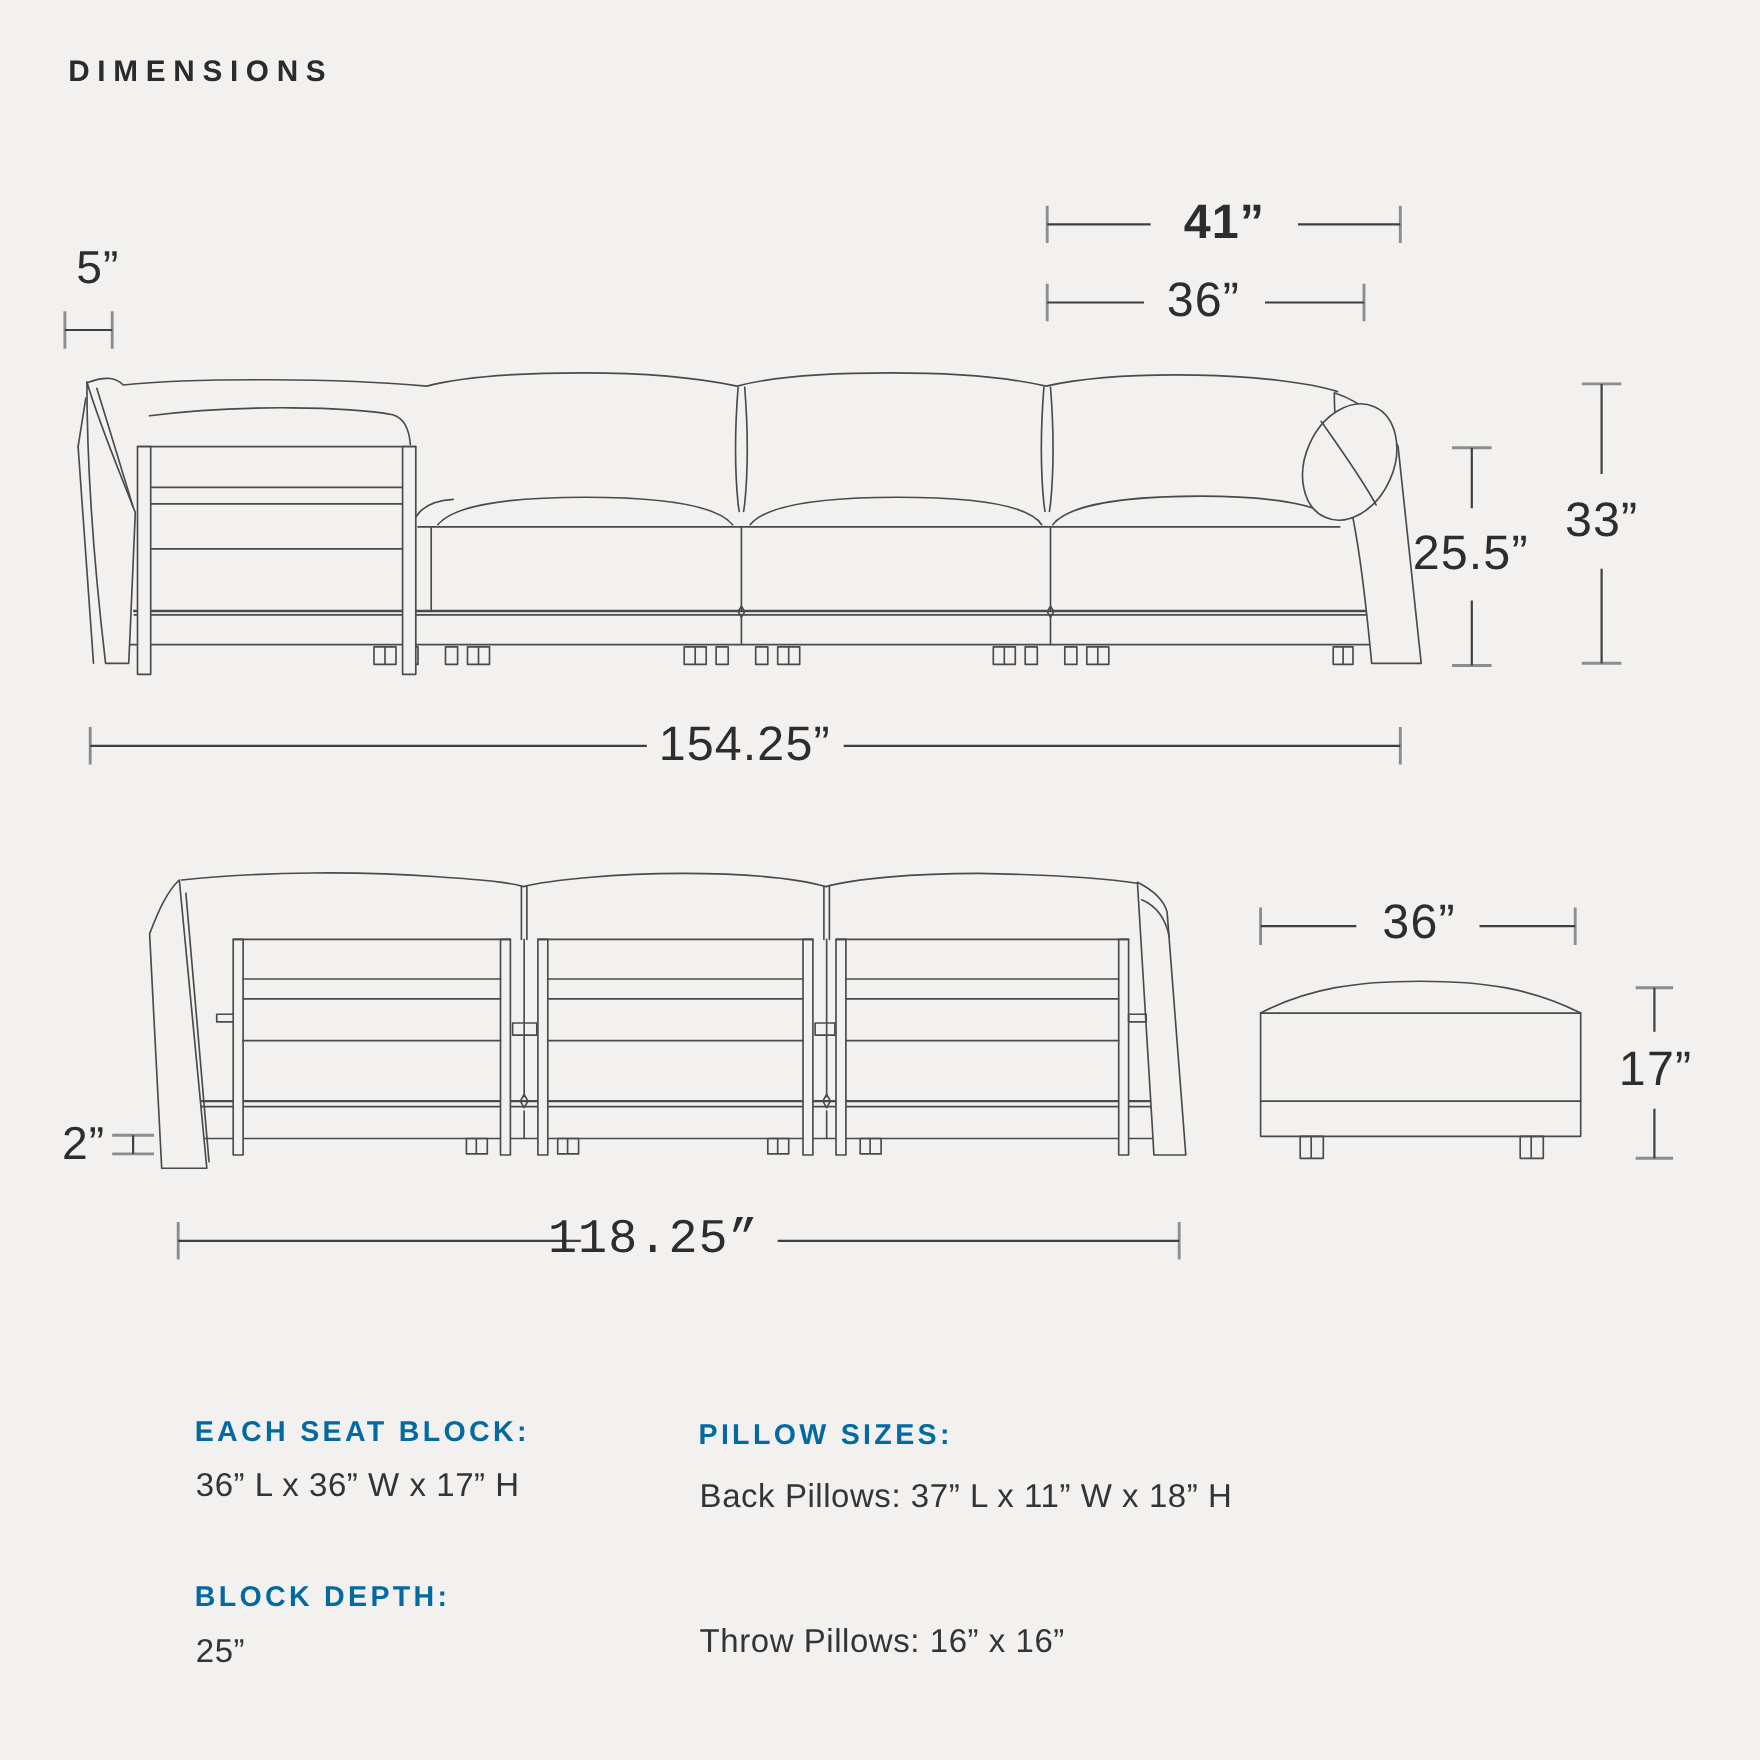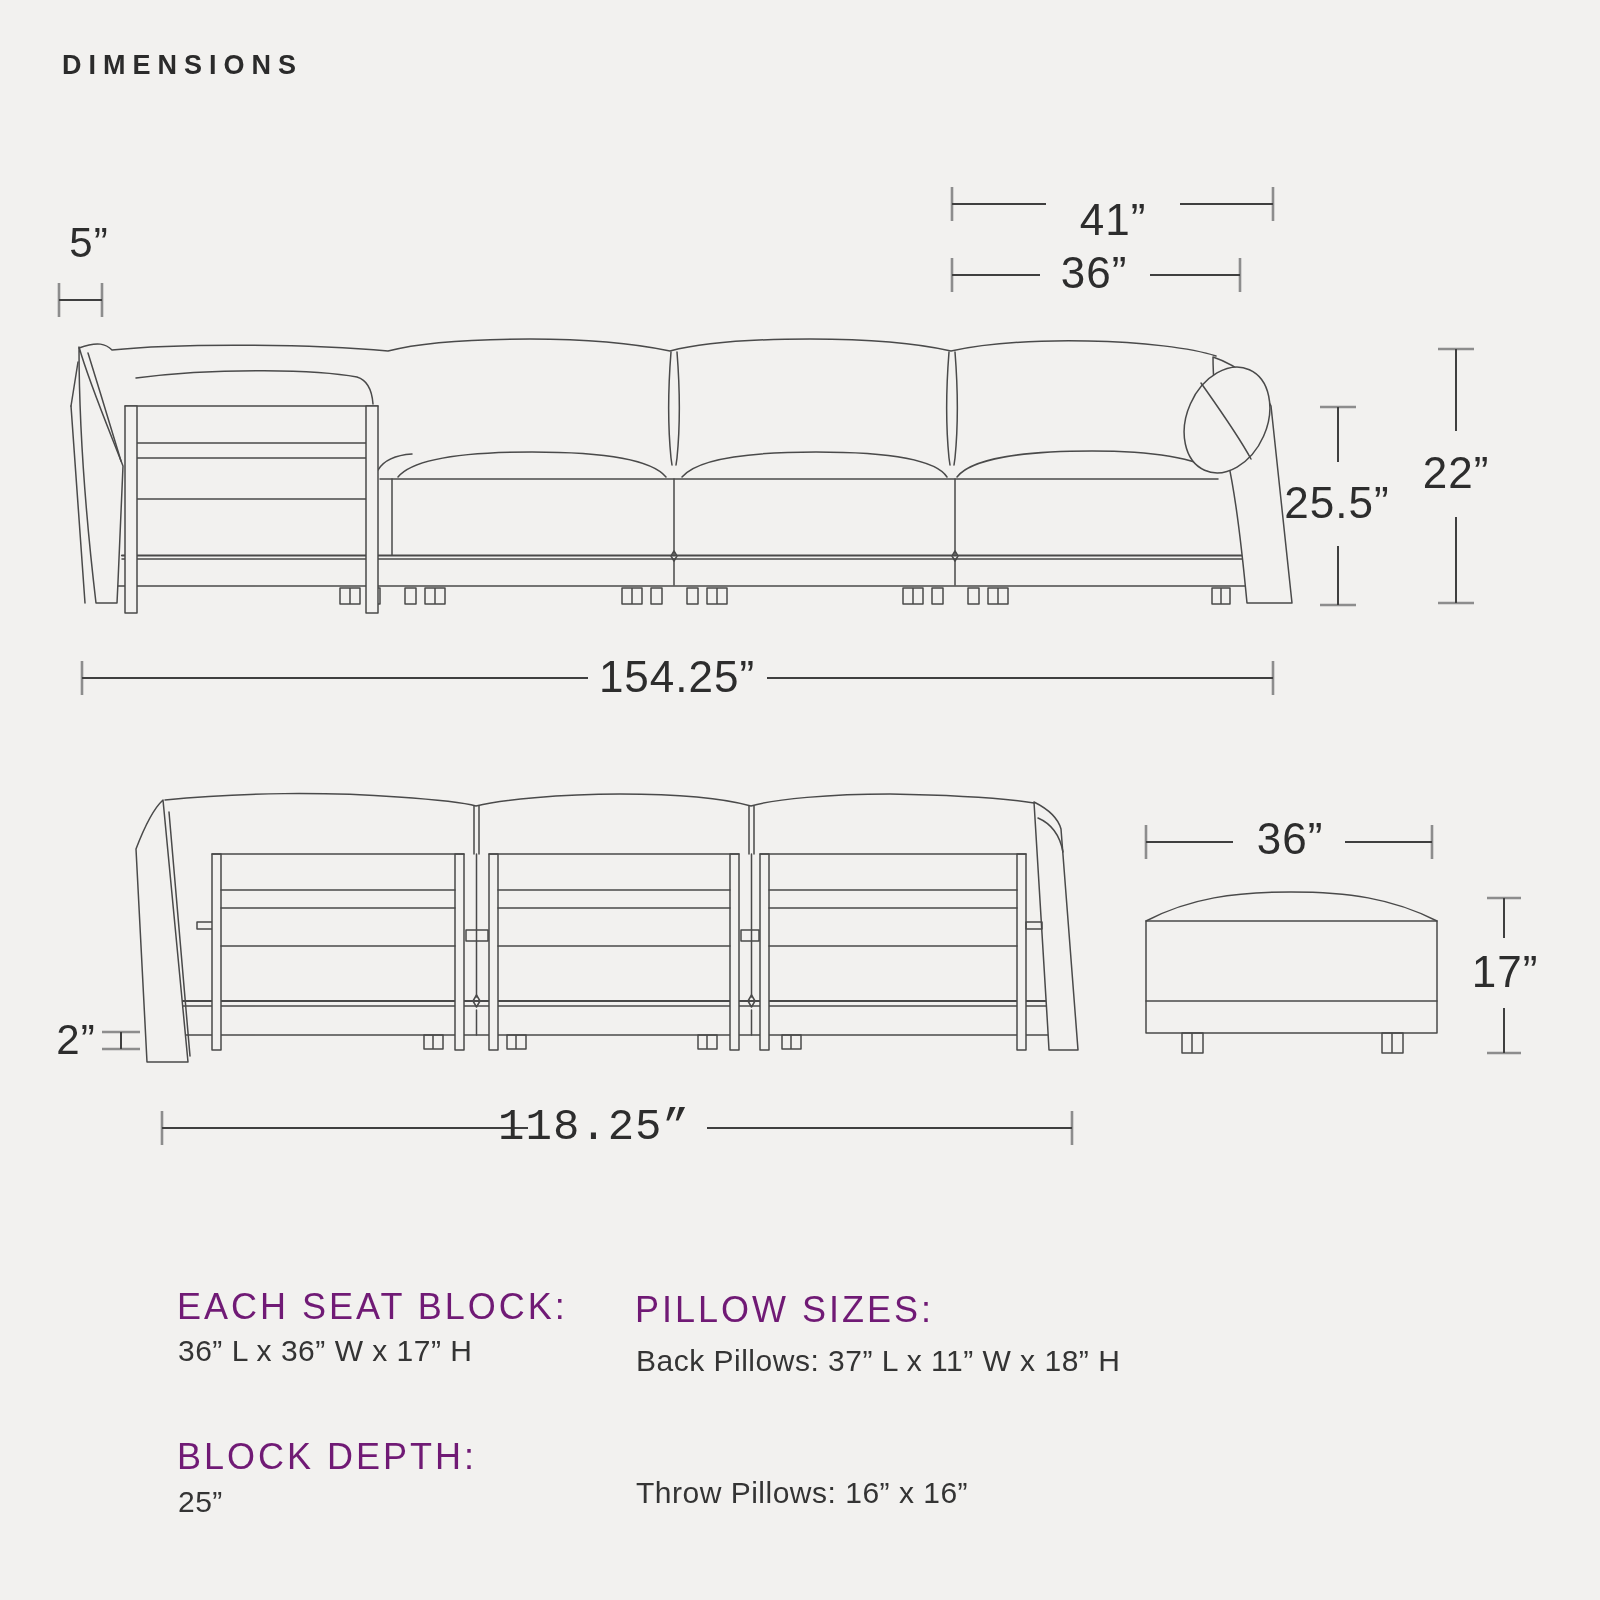--- a/index.html
+++ b/index.html
@@ -13,22 +13,22 @@
   .page-title{
     position:absolute;left:62px;top:50px;
     font-size:27px;font-weight:bold;letter-spacing:7px;color:#2b2b2b;
   }
   .dim-label{
     position:absolute;transform:translate(-50%,-50%);
     font-size:44px;color:#2d2d2d;letter-spacing:1px;white-space:nowrap;
   }
   .dim-label.small{font-size:42px;}
   .spec-header{
-    position:absolute;font-size:36px;font-weight:normal;letter-spacing:3px;
-    color:#701a75;white-space:nowrap;
+    position:absolute;font-size:26px;font-weight:bold;letter-spacing:3px;
+    color:#0369a1;white-space:nowrap;
   }
   .spec-value{
     position:absolute;font-size:30px;color:#343434;letter-spacing:0.5px;
     white-space:nowrap;
   }
 </style>
 </head>
 <body>
 
 <div id="stage">
@@ -195,25 +195,25 @@
         <path d="M162,1128 L528,1128 M707,1128 L1072,1128"></path>
         <path d="M1146,842 L1233,842 M1345,842 L1432,842"></path>
         <path d="M1504,898 V938 M1504,1008 V1053"></path>
       </g>
     </g>
   </svg>
 
   <div class="page-title">DIMENSIONS</div>
 
   <div class="dim-label small" style="left:89px;top:243px;">5”</div>
-  <div class="dim-label" style="left:1113px;top:220px;">41”</div>
+  <div class="dim-label" style="left:1113px;top:202px;font-weight:bold;">41”</div>
   <div class="dim-label" style="left:1094px;top:273px;">36”</div>
   <div class="dim-label" style="left:677px;top:677px;">154.25”</div>
   <div class="dim-label" style="left:1337px;top:503px;">25.5”</div>
-  <div class="dim-label" style="left:1456px;top:473px;">22”</div>
+  <div class="dim-label" style="left:1456px;top:473px;">33”</div>
 
   <div class="dim-label small" style="left:76px;top:1040px;">2”</div>
   <div class="dim-label" style="left:594px;top:1127px;font-family:Liberation Mono, monospace;">118.25”</div>
 
   <div class="dim-label" style="left:1290px;top:839px;">36”</div>
   <div class="dim-label" style="left:1505px;top:972px;">17”</div>
 
   <div class="spec-header" style="left:177px;top:1286px;">EACH SEAT BLOCK:</div>
   <div class="spec-value" style="left:178px;top:1334px;">36” L x 36” W x 17” H</div>
   <div class="spec-header" style="left:177px;top:1436px;">BLOCK DEPTH:</div>

